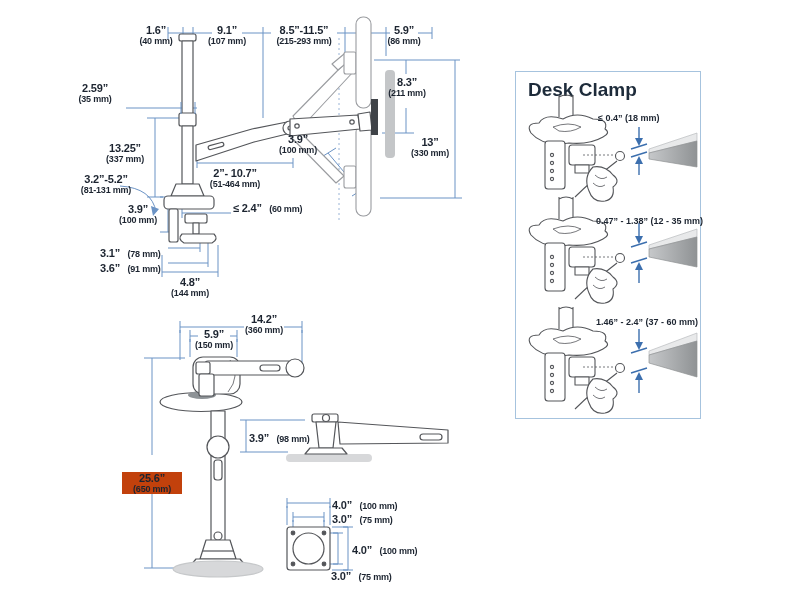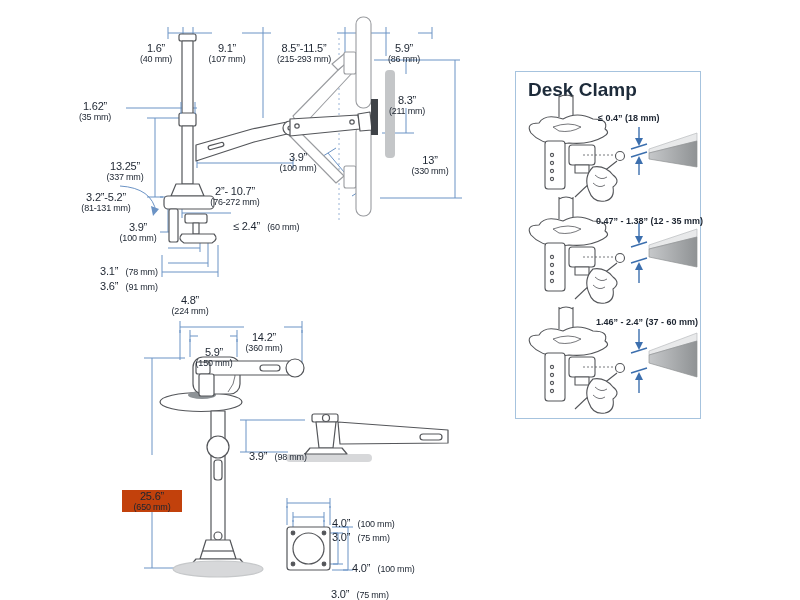--- a/index.html
+++ b/index.html
@@ -1,19 +1,19 @@
 <!DOCTYPE html>
 <html><head>
 <meta charset="utf-8">
 <style>
   html,body{margin:0;padding:0;background:#fff;}
   .stage{position:relative;width:800px;height:600px;background:#ffffff;overflow:hidden;
          font-family:"Liberation Sans",sans-serif;}
   svg{position:absolute;}
-  .lbl{position:absolute;font-weight:normal;color:#1c2430;text-align:center;line-height:1.12;margin-top:18px;}
+  .lbl{position:absolute;font-weight:bold;color:#1c2430;text-align:center;line-height:1.12;}
   .lbl .in{font-size:11px;display:block;letter-spacing:-0.2px;}
   .lbl .mm{font-size:9px;display:block;letter-spacing:-0.2px;}
   .lbl.one{white-space:nowrap;text-align:left;}
   .lbl.one .in,.lbl.one .mm{display:inline;}
   .lbl.one .mm{margin-left:3px;}
   .clabel{position:absolute;font-weight:bold;color:#1c2430;font-size:9px;white-space:nowrap;}
   .panel{position:absolute;left:515px;top:71px;width:186px;height:348px;
          border:1.5px solid #a6c3de;background:#fff;box-sizing:border-box;}
   .panel-title{position:absolute;left:528px;top:79px;font-size:19px;font-weight:600;color:#1d2b3a;}
   .dim{stroke:#6b93c5;stroke-width:1;fill:none;}
@@ -117,42 +117,42 @@
   </div>
   <div class="lbl" style="left:264px;top:24px;width:80px;">
     <span class="in">8.5”-11.5”</span>
     <span class="mm">(215-293 mm)</span>
   </div>
   <div class="lbl" style="left:378px;top:24px;width:52px;">
     <span class="in">5.9”</span>
     <span class="mm">(86 mm)</span>
   </div>
   <div class="lbl" style="left:66px;top:82px;width:58px;">
-    <span class="in">1.62”</span>
+    <span class="in">2.59”</span>
     <span class="mm">(35 mm)</span>
   </div>
   <div class="lbl" style="left:378px;top:76px;width:58px;">
     <span class="in">8.3”</span>
     <span class="mm">(211 mm)</span>
   </div>
   <div class="lbl" style="left:96px;top:142px;width:58px;">
     <span class="in">13.25”</span>
     <span class="mm">(337 mm)</span>
   </div>
   <div class="lbl" style="left:268px;top:133px;width:60px;">
     <span class="in">3.9”</span>
     <span class="mm">(100 mm)</span>
   </div>
   <div class="lbl" style="left:402px;top:136px;width:56px;">
     <span class="in">13”</span>
     <span class="mm">(330 mm)</span>
   </div>
   <div class="lbl" style="left:192px;top:167px;width:86px;">
     <span class="in">2”- 10.7”</span>
-    <span class="mm">(76-272 mm)</span>
+    <span class="mm">(51-464 mm)</span>
   </div>
   <div class="lbl" style="left:64px;top:173px;width:84px;">
     <span class="in">3.2”-5.2”</span>
     <span class="mm">(81-131 mm)</span>
   </div>
   <div class="lbl one" style="left:233px;top:198px;">
     <span class="in">≤ 2.4”</span>
     <span class="mm">(60 mm)</span>
   </div>
   <div class="lbl" style="left:112px;top:203px;width:52px;">
@@ -162,21 +162,21 @@
   <div class="lbl one" style="left:100px;top:243px;">
     <span class="in">3.1”</span>
     <span class="mm">(78 mm)</span>
   </div>
   <div class="lbl one" style="left:100px;top:258px;">
     <span class="in">3.6”</span>
     <span class="mm">(91 mm)</span>
   </div>
   <div class="lbl" style="left:162px;top:276px;width:56px;">
     <span class="in">4.8”</span>
-    <span class="mm">(224 mm)</span>
+    <span class="mm">(144 mm)</span>
   </div>
 
   <svg style="left:90px;top:308px" width="400" height="292" viewBox="0 0 400 292">
     <g class="dim">
 
       <path d="M90,19 H154 M194,19 H212 M90,13 V25 M212,13 V25 M90,22 V52 M212,22 V58"></path>
 
       <path d="M100,28 H108 M140,28 H147 M100,22 V34 M147,22 V34 M100,31 V49 M147,31 V49"></path>
 
       <path d="M62,50 V147 M62,182 V260 M54,50 H95 M54,260 H85"></path>

